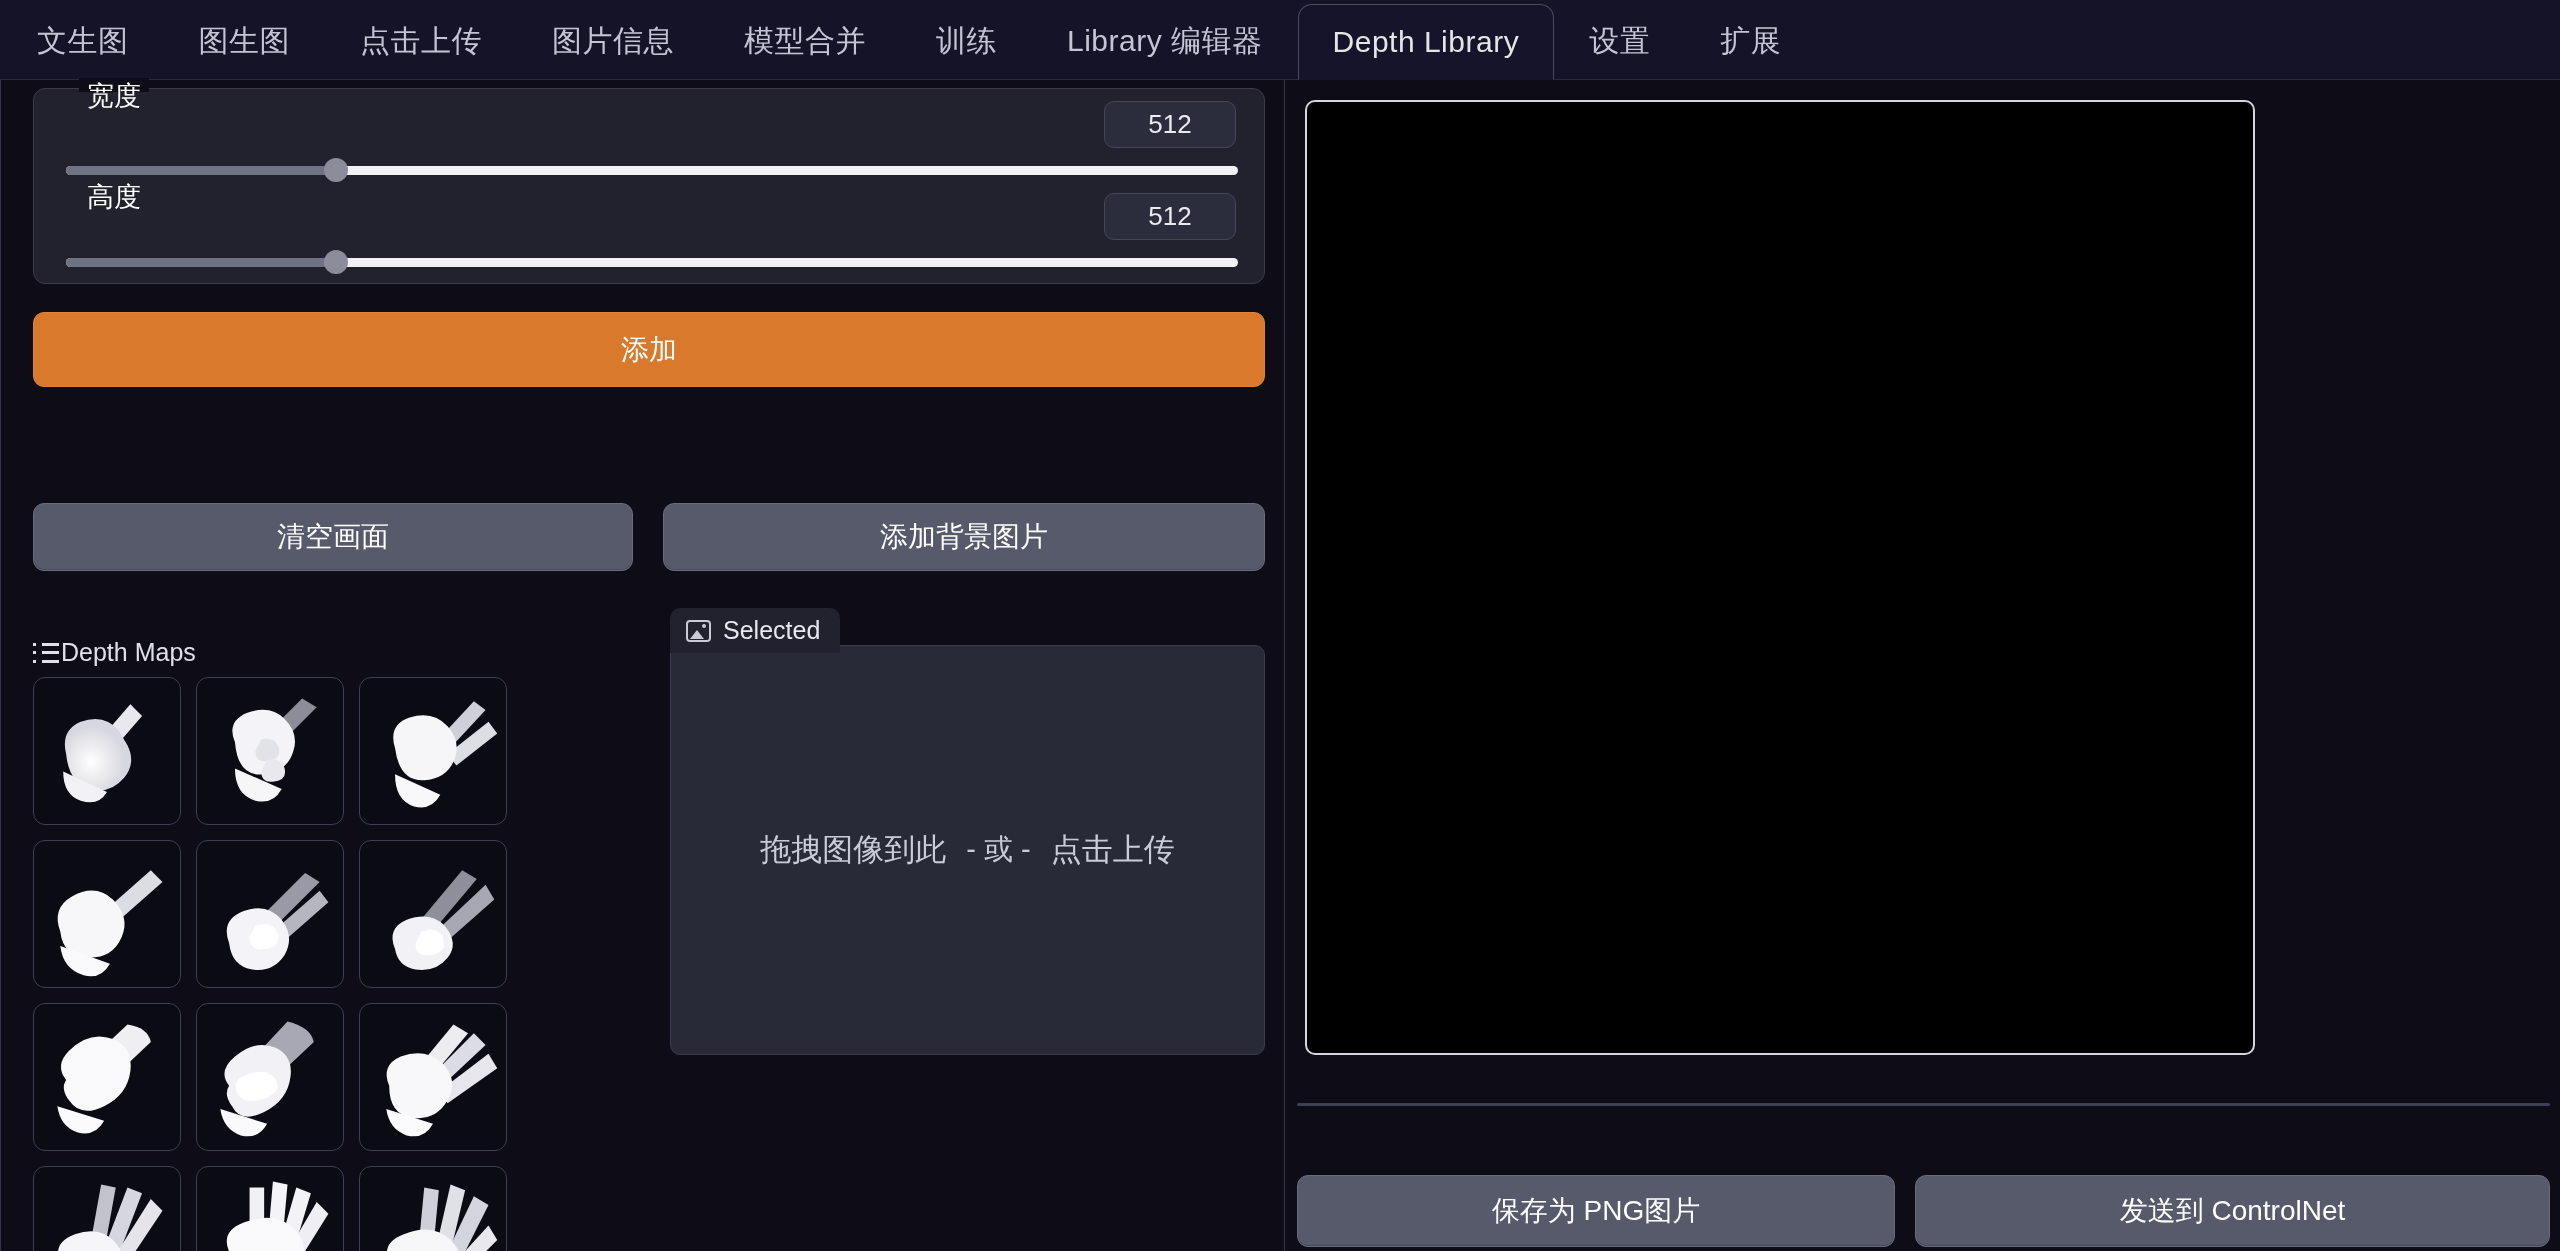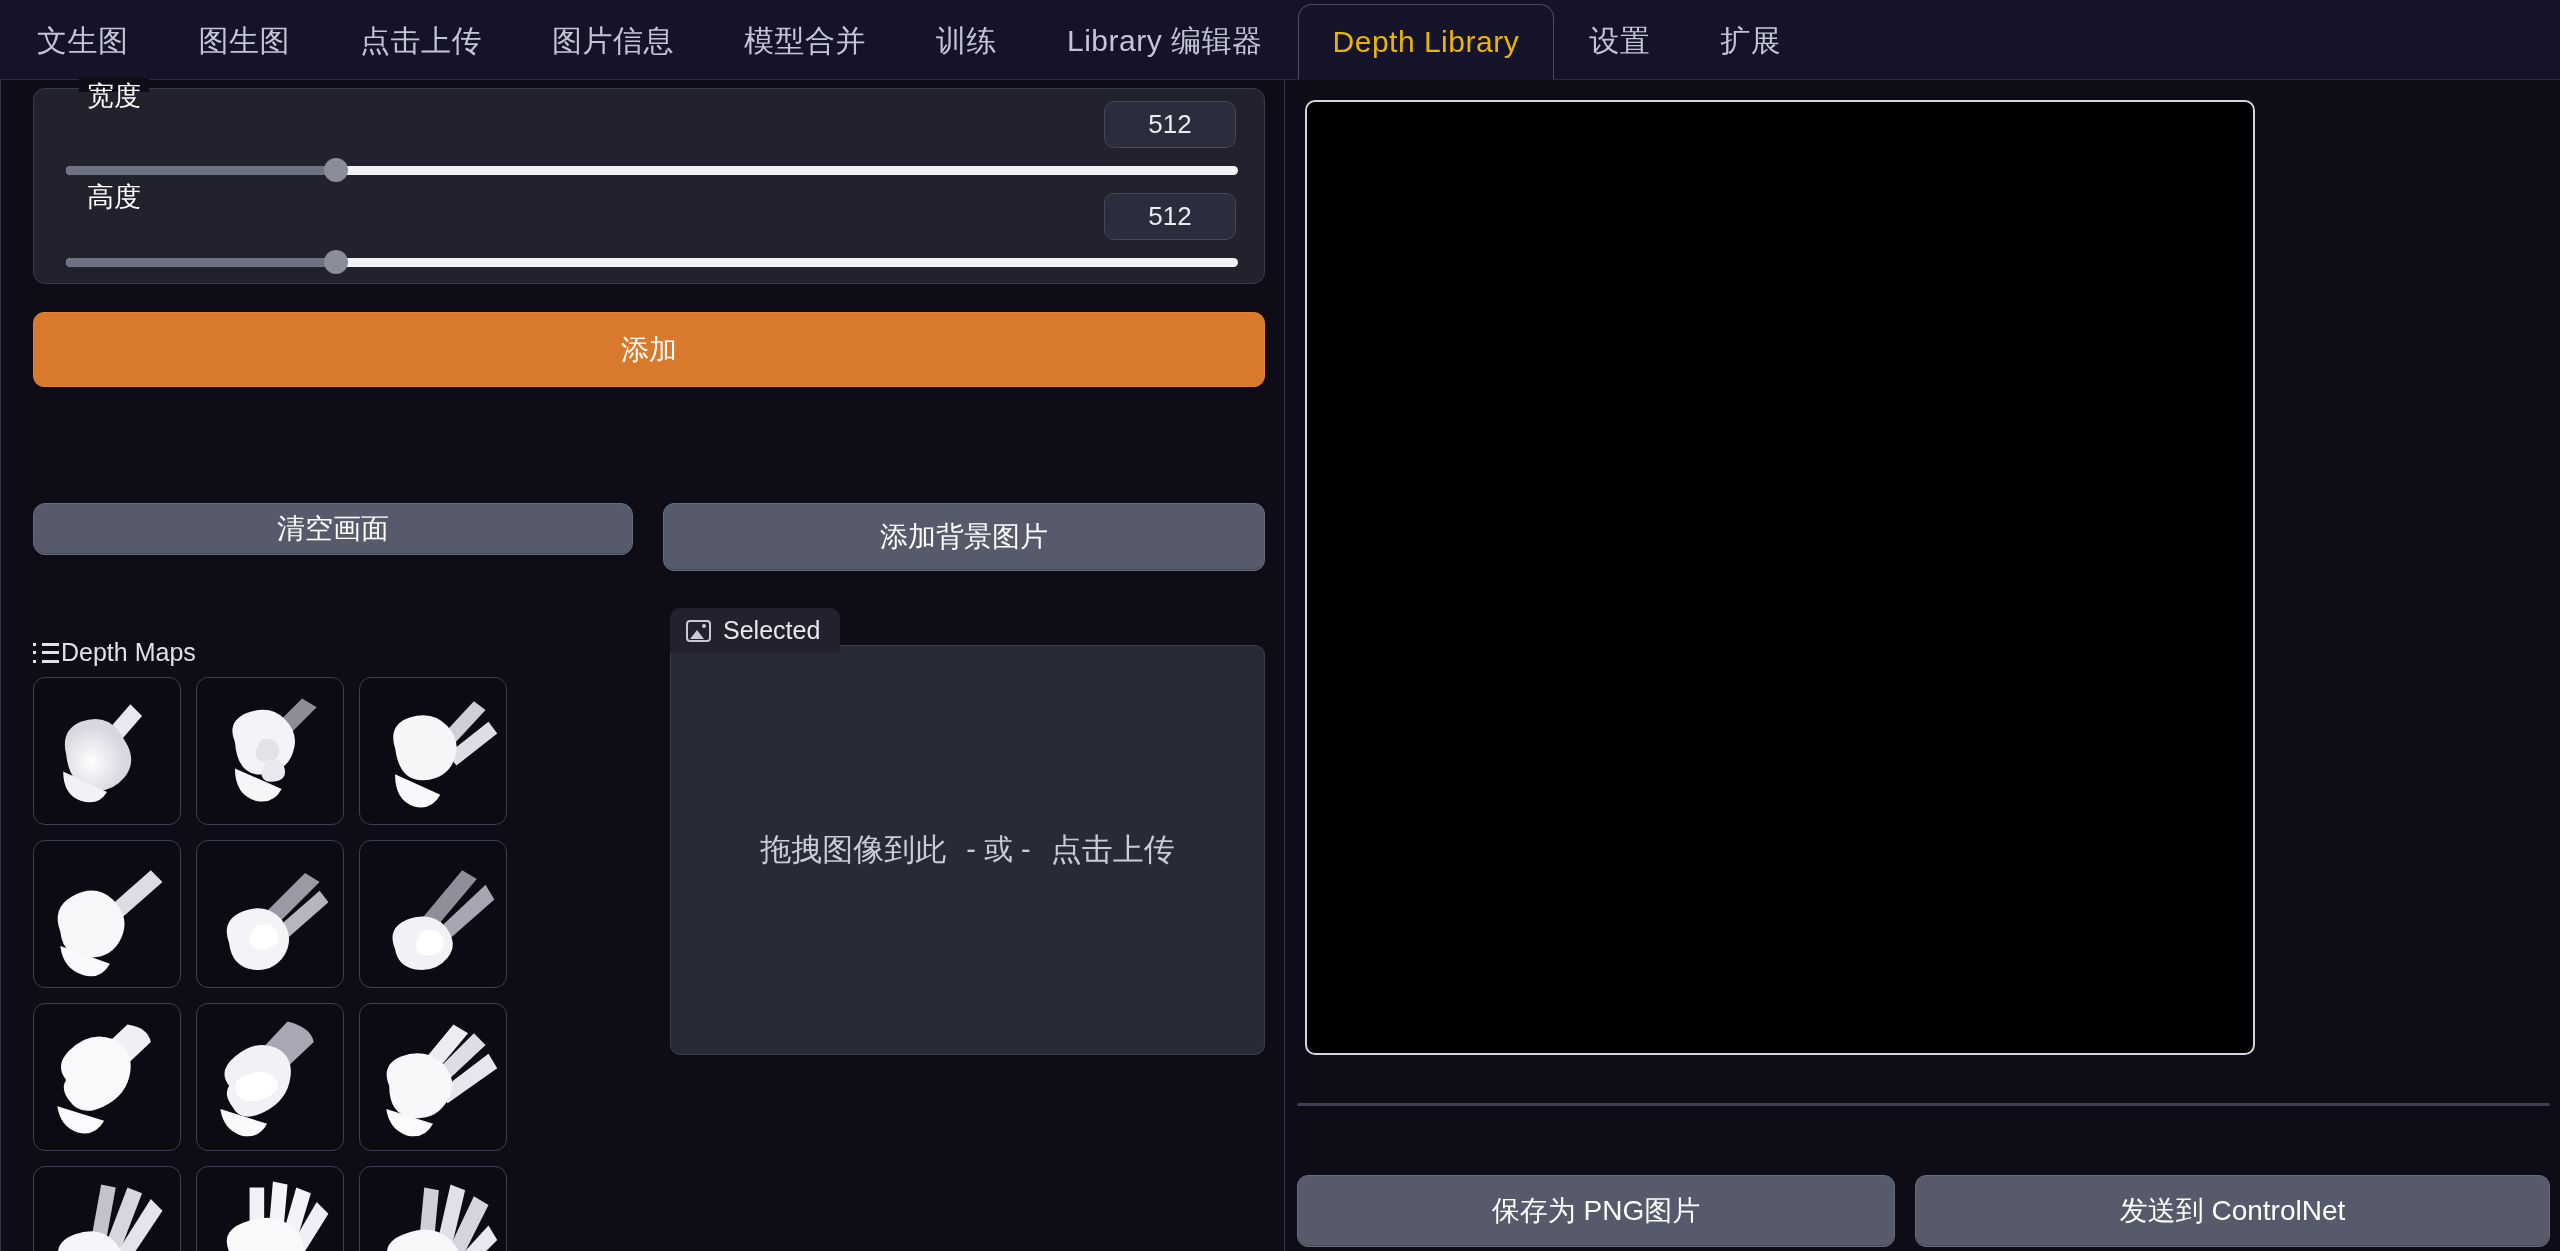--- a/index.html
+++ b/index.html
@@ -32,21 +32,21 @@
     font-size: 30px;
     color: #c3c4d4;
     letter-spacing: 0.5px;
     cursor: pointer;
     white-space: nowrap;
     background: transparent;
     border: 1px solid transparent;
     border-bottom: none;
   }
   .tab.active {
-    color: #eab308;
+    color: #e5e5e5;
     background: #15142a;
     border: 1px solid #4a4a63;
     border-bottom: 1px solid #15142a;
     border-radius: 14px 14px 0 0;
     margin-bottom: -1px;
   }
 
   
   .workspace {
     position: absolute;
@@ -168,21 +168,21 @@
     border: 1px solid #e0843a;
   }
   .btn-secondary {
     background: #565a6b;
     border: 1px solid #676b7c;
     box-shadow: inset 0 -1px 0 rgba(0,0,0,.18);
   }
   .btn-clear {
     position: absolute;
     top: 423px; left: 33px;
-    width: 600px; height: 52px; border-radius: 12px;
+    width: 600px; height: 68px;
   }
   .btn-bg-image {
     position: absolute;
     top: 423px; left: 663px;
     width: 602px; height: 68px;
   }
 
   
   .depthmaps-header {
     position: absolute;

